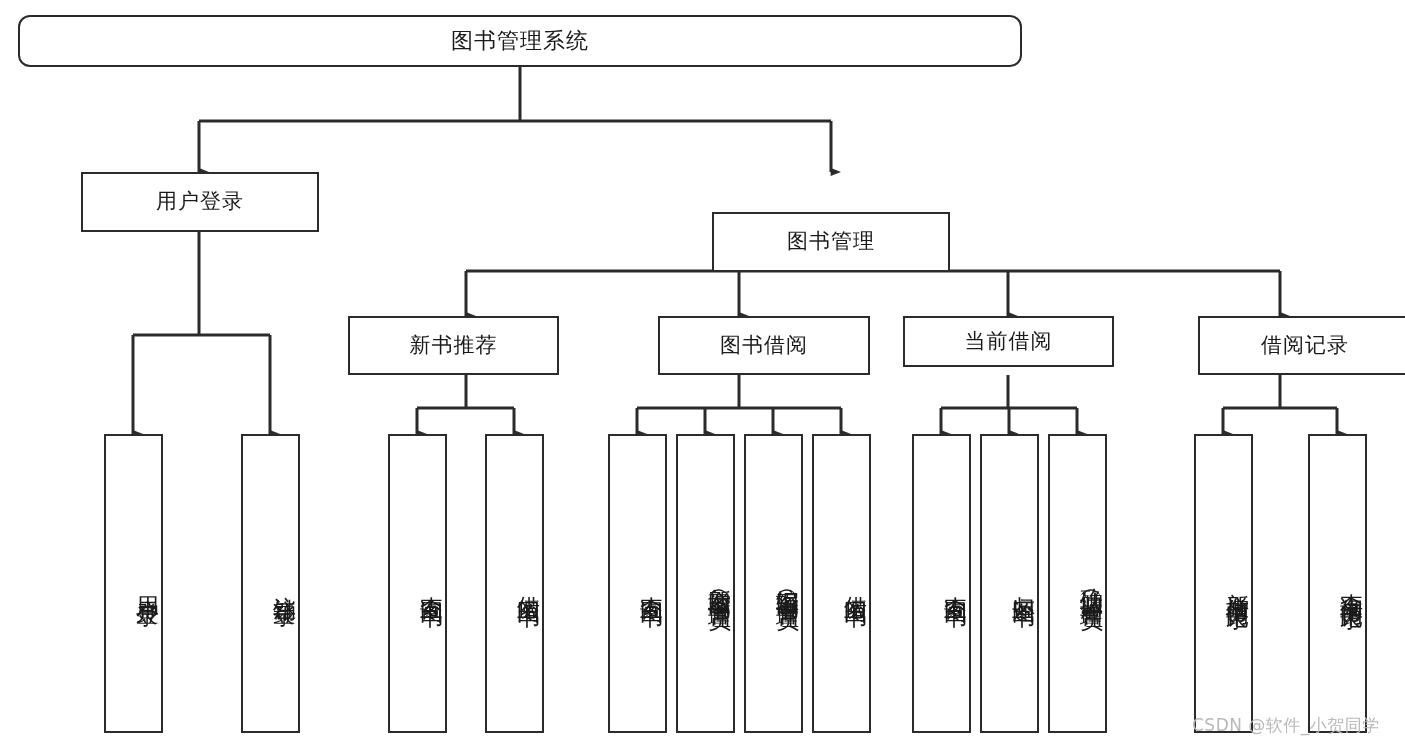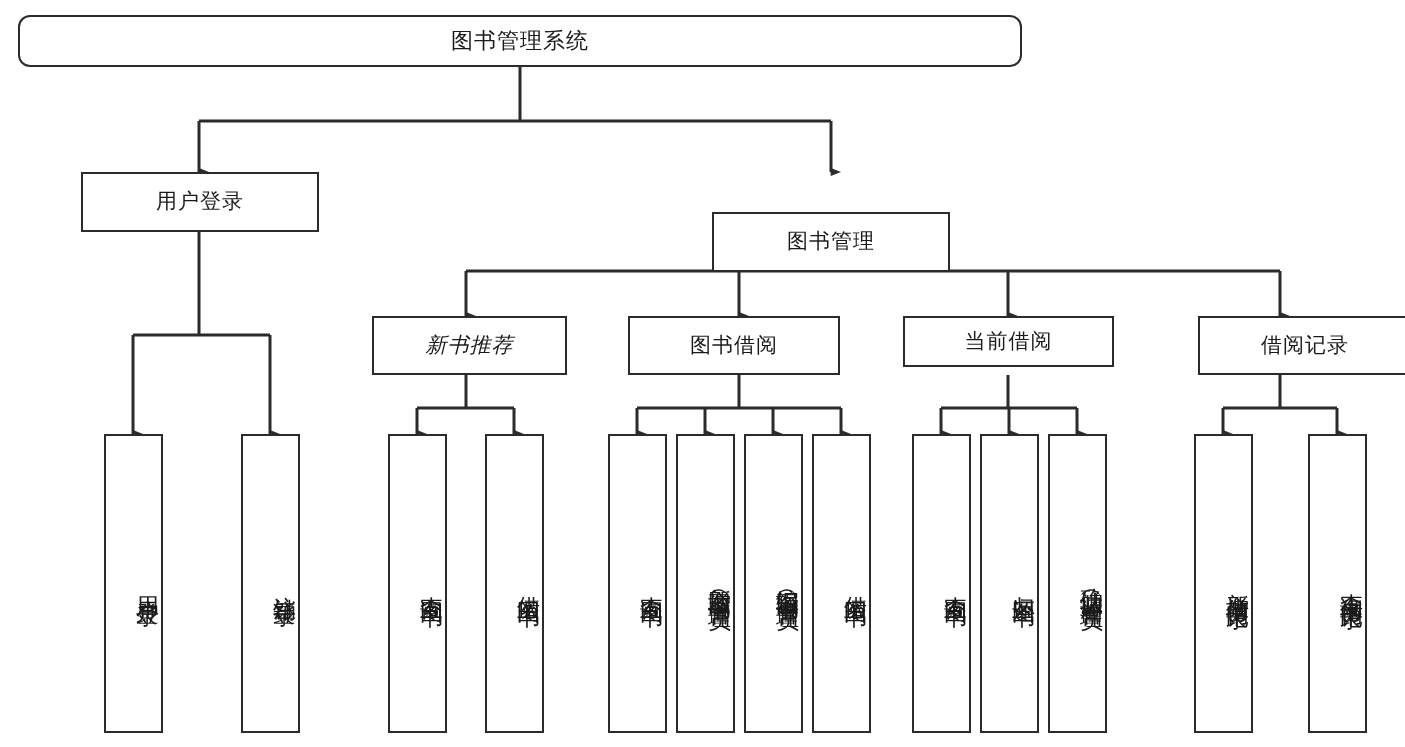--- a/index.html
+++ b/index.html
@@ -130,23 +130,23 @@
       <path d="M1337,408 L1337,434" marker-end="url(#arrow)"></path>
     </g>
   </svg>
 
   <div class="node horiz root" style="left:18px; top:15px; width:1004px; height:52px;">图书管理系统</div>
 
   <div class="node horiz" style="left:81px; top:172px; width:238px; height:60px;">用户登录</div>
 
   <div class="node horiz" style="left:712px; top:172px; width:238px; height:60px;margin-top:40px;">图书管理</div>
 
-  <div class="node horiz" style="left:372px; top:316px; width:195px; height:59px;font-style:italic;">新书推荐</div>
-
-  <div class="node horiz" style="left:628px; top:316px; width:212px; height:59px;">图书借阅</div>
+  <div class="node horiz" style="left:348px; top:316px; width:211px; height:59px;">新书推荐</div>
+
+  <div class="node horiz" style="left:658px; top:316px; width:212px; height:59px;">图书借阅</div>
 
   <div class="node horiz" style="left:903px; top:316px; width:211px; height:51px;">当前借阅</div>
 
   <div class="node horiz" style="left:1172px; top:316px; width:214px; height:59px;margin-left:26px;">借阅记录</div>
 
   <div class="node vert" style="left:104px; top:434px; width:59px; height:299px;">
     <span class="vtext">用户登录</span>
   </div>
 
   <div class="node vert" style="left:241px; top:434px; width:59px; height:299px;">
@@ -190,14 +190,15 @@
   </div>
 
   <div class="node vert" style="left:1194px; top:434px; width:59px; height:299px;">
     <span class="vtext">新增借阅记录</span>
   </div>
 
   <div class="node vert" style="left:1308px; top:434px; width:59px; height:299px;">
     <span class="vtext">查询借阅记录</span>
   </div>
 
+  <div class="watermark" style="left:1192px; top:714px;">CSDN @软件_小贺同学</div>
 
 </div>
 
 </body></html>

